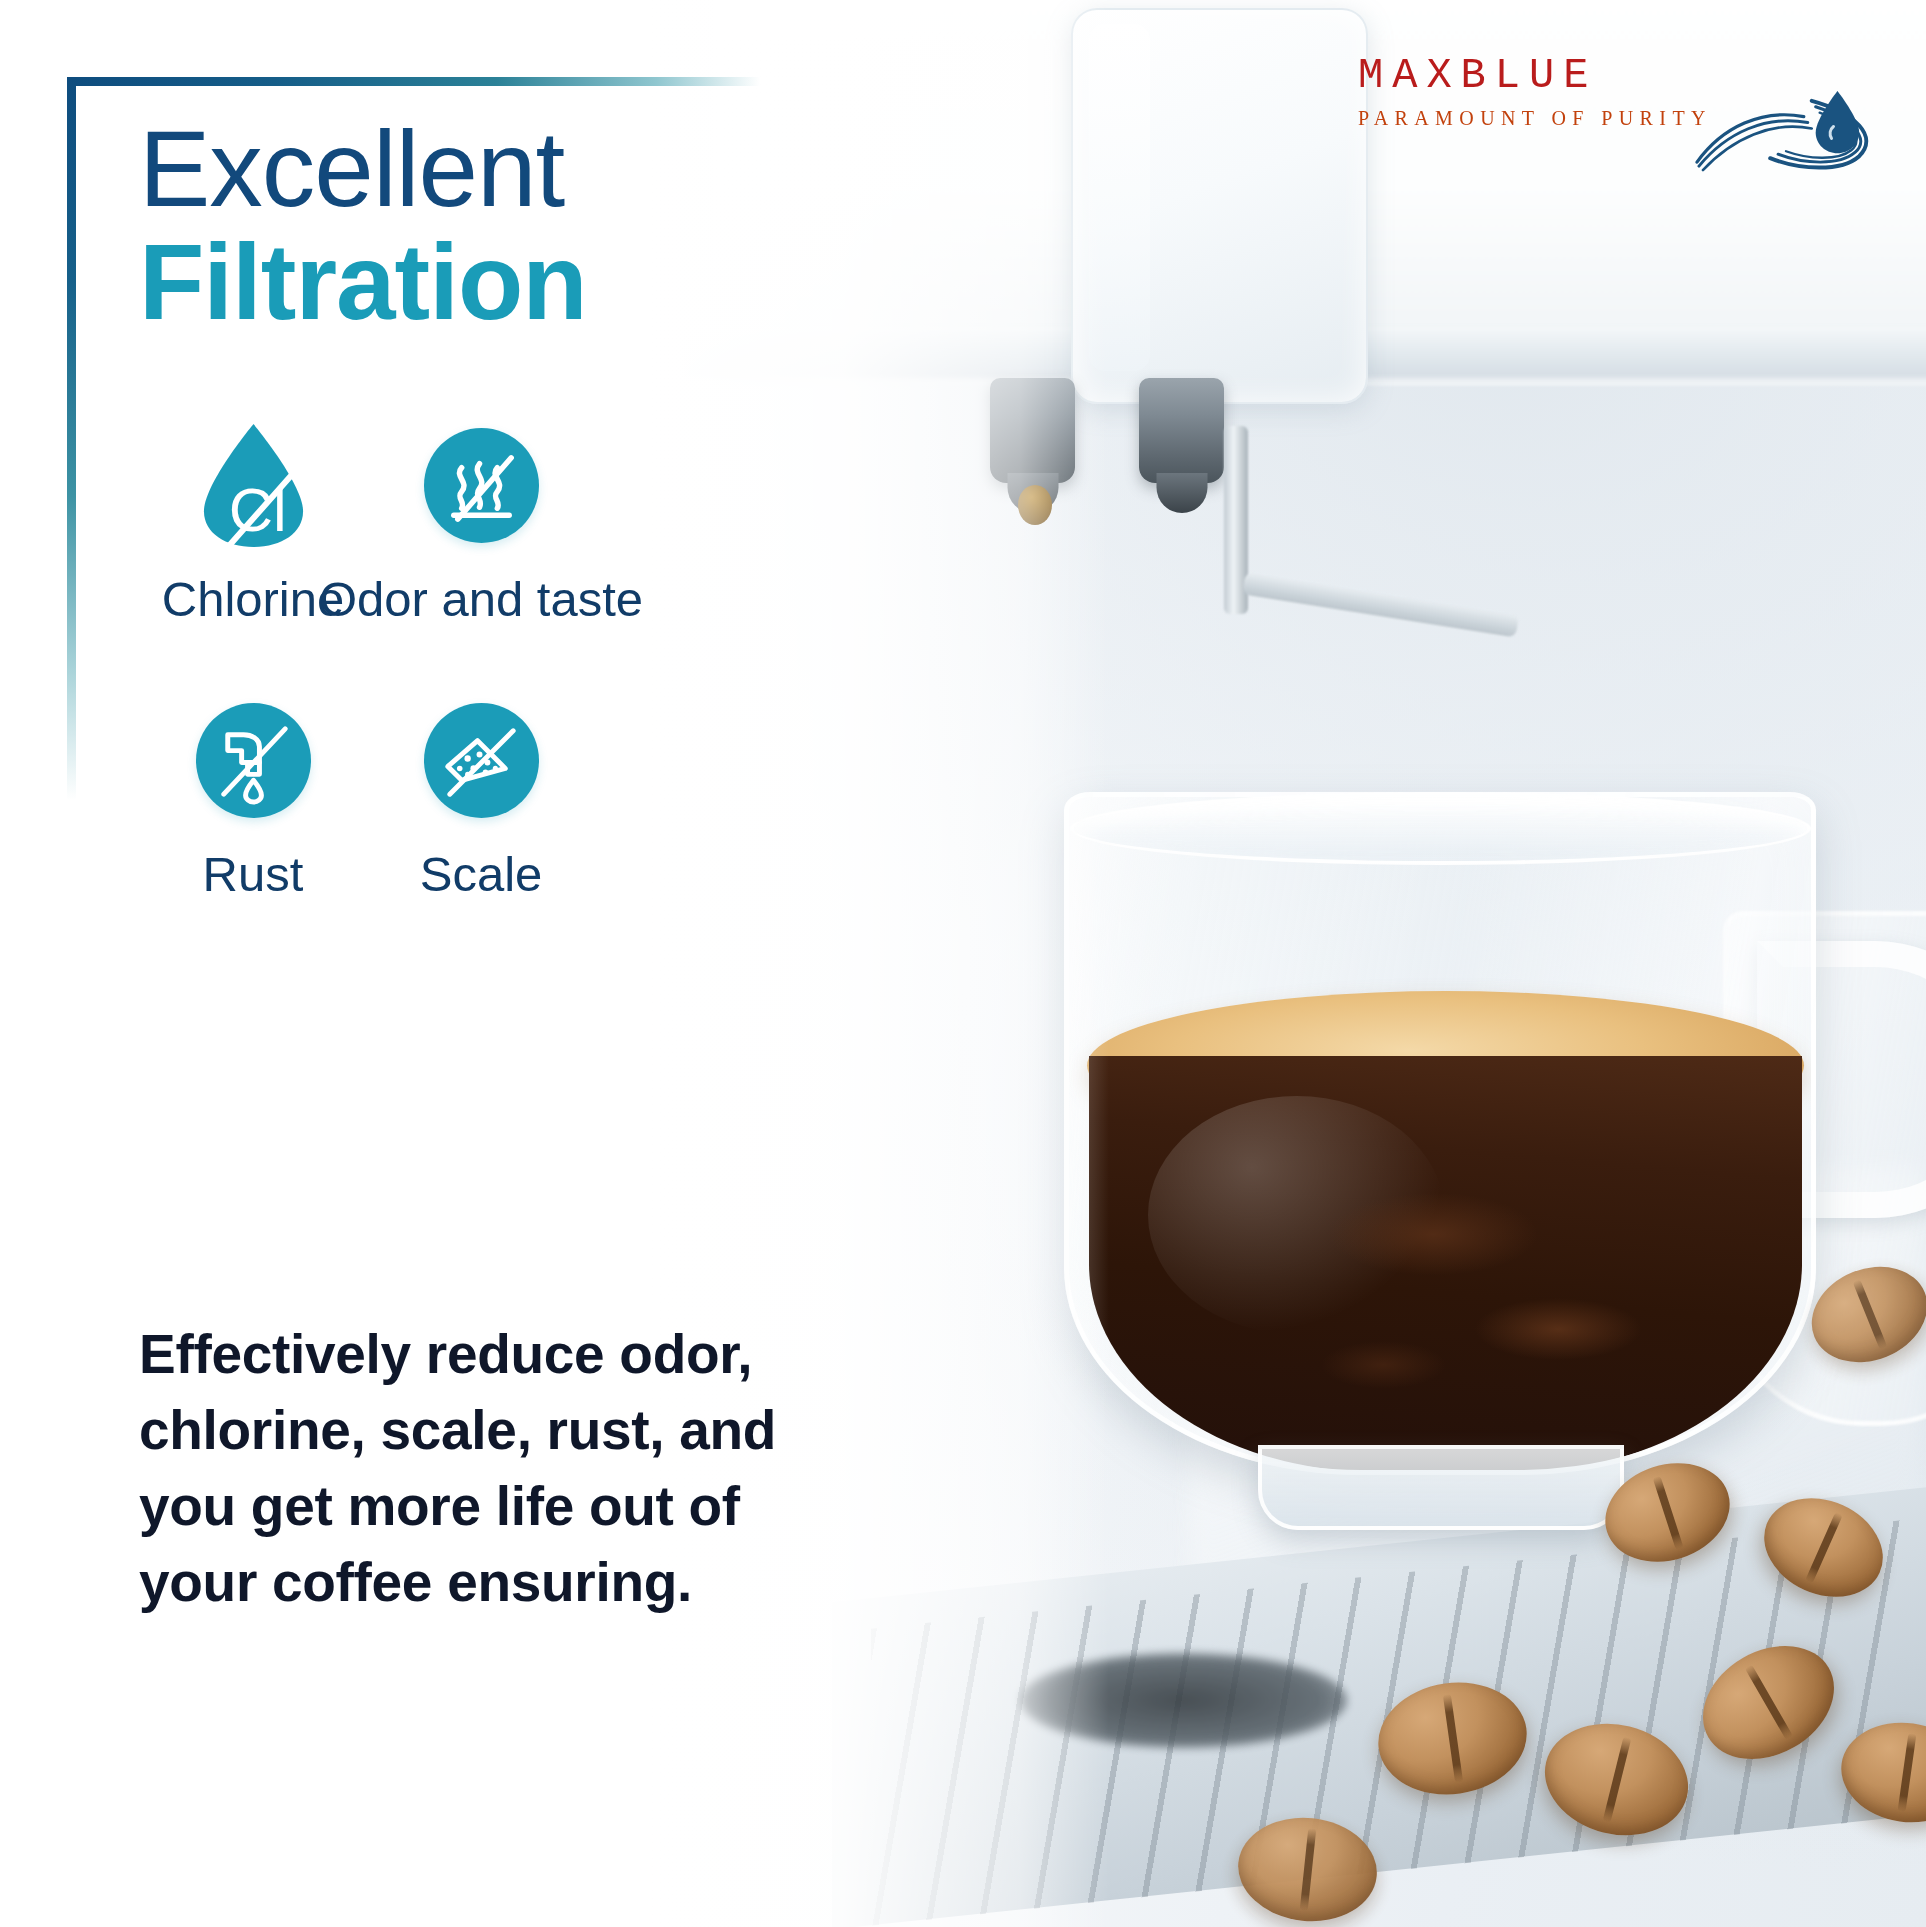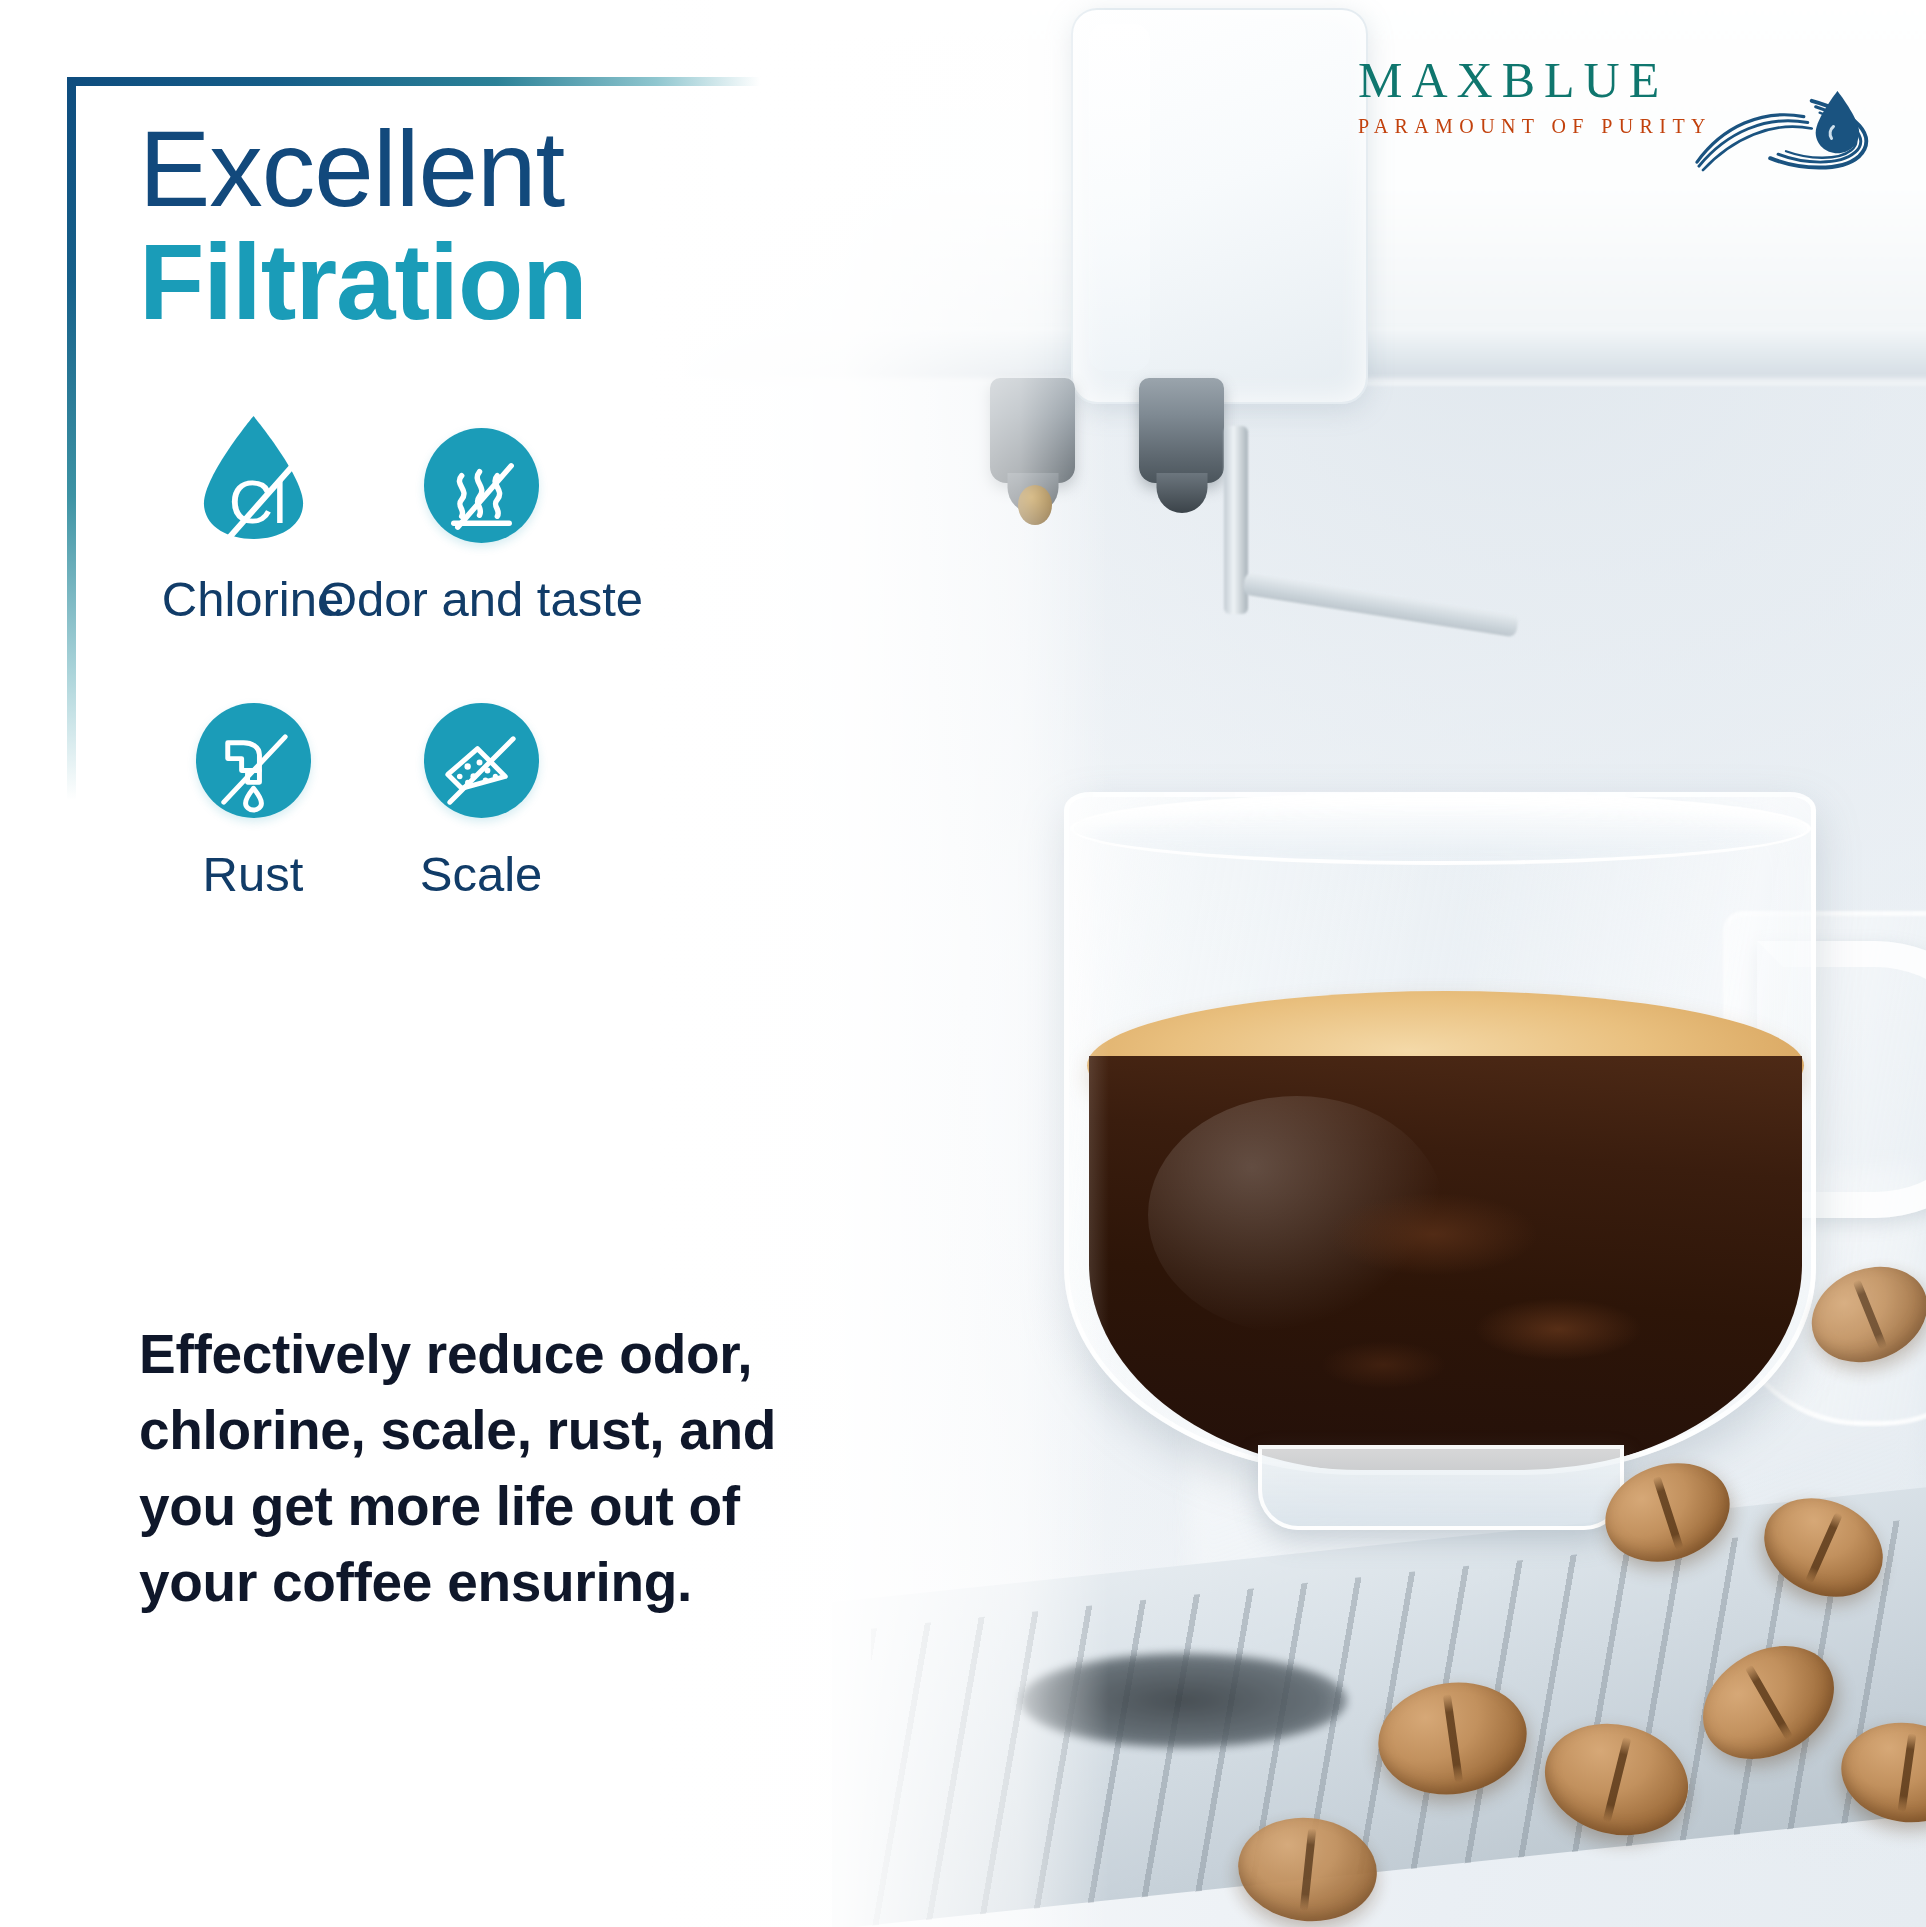--- a/index.html
+++ b/index.html
@@ -187,22 +187,22 @@
     background:linear-gradient(90deg,#0e4c7e 0%,#155d88 30%,#2b8197 62%,#8fc6cf 85%,rgba(255,255,255,0) 100%);
   }
   .frame-v{
     position:absolute;left:67px;top:77px;width:9px;height:723px;
     background:linear-gradient(180deg,#0e4c7e 0%,#16608a 28%,#3d93a4 58%,#a9d3d9 82%,rgba(255,255,255,0) 100%);
   }
 
   
   .logo{position:absolute;left:1358px;top:55px;width:515px;height:115px;}
   .logo-word{
-    font-family:Liberation Serif, serif;
-    font-size:50px;letter-spacing:9px;color:#0f766e;font-weight:400;
+    font-family:Liberation Mono, monospace;
+    font-size:42px;letter-spacing:9px;color:#b91c1c;font-weight:400;
     line-height:1;white-space:nowrap;
   }
   .logo-tag{
     font-family:"Liberation Serif",serif;
     font-size:20px;letter-spacing:6.4px;color:#c2410c;margin-top:10px;
     white-space:nowrap;
   }
   .logo-mark{position:absolute;right:-8px;top:28px;width:188px;height:91px;}
 
   
@@ -215,21 +215,21 @@
   }
 
   
   .features{
     position:absolute;left:139px;top:428px;width:693px;
     display:grid;grid-template-columns:228px 228px;grid-template-rows:275px 275px;
   }
   .feat{display:flex;flex-direction:column;align-items:center;}
   .feat .badge{
     width:115px;height:115px;border-radius:50%;
-    background:#1b9cb8;display:flex;align-items:flex-end;justify-content:center;
+    background:#1b9cb8;display:flex;align-items:center;justify-content:center;
     box-shadow:0 4px 10px rgba(27,156,184,.18);
   }
   .feat .badge.drop{
     border-radius:50% 50% 50% 50% / 60% 60% 42% 42%;
     background:transparent;box-shadow:none;
   }
   .feat .label{
     margin-top:28px;font-size:49px;color:#113c68;font-weight:400;white-space:nowrap;
   }
 

